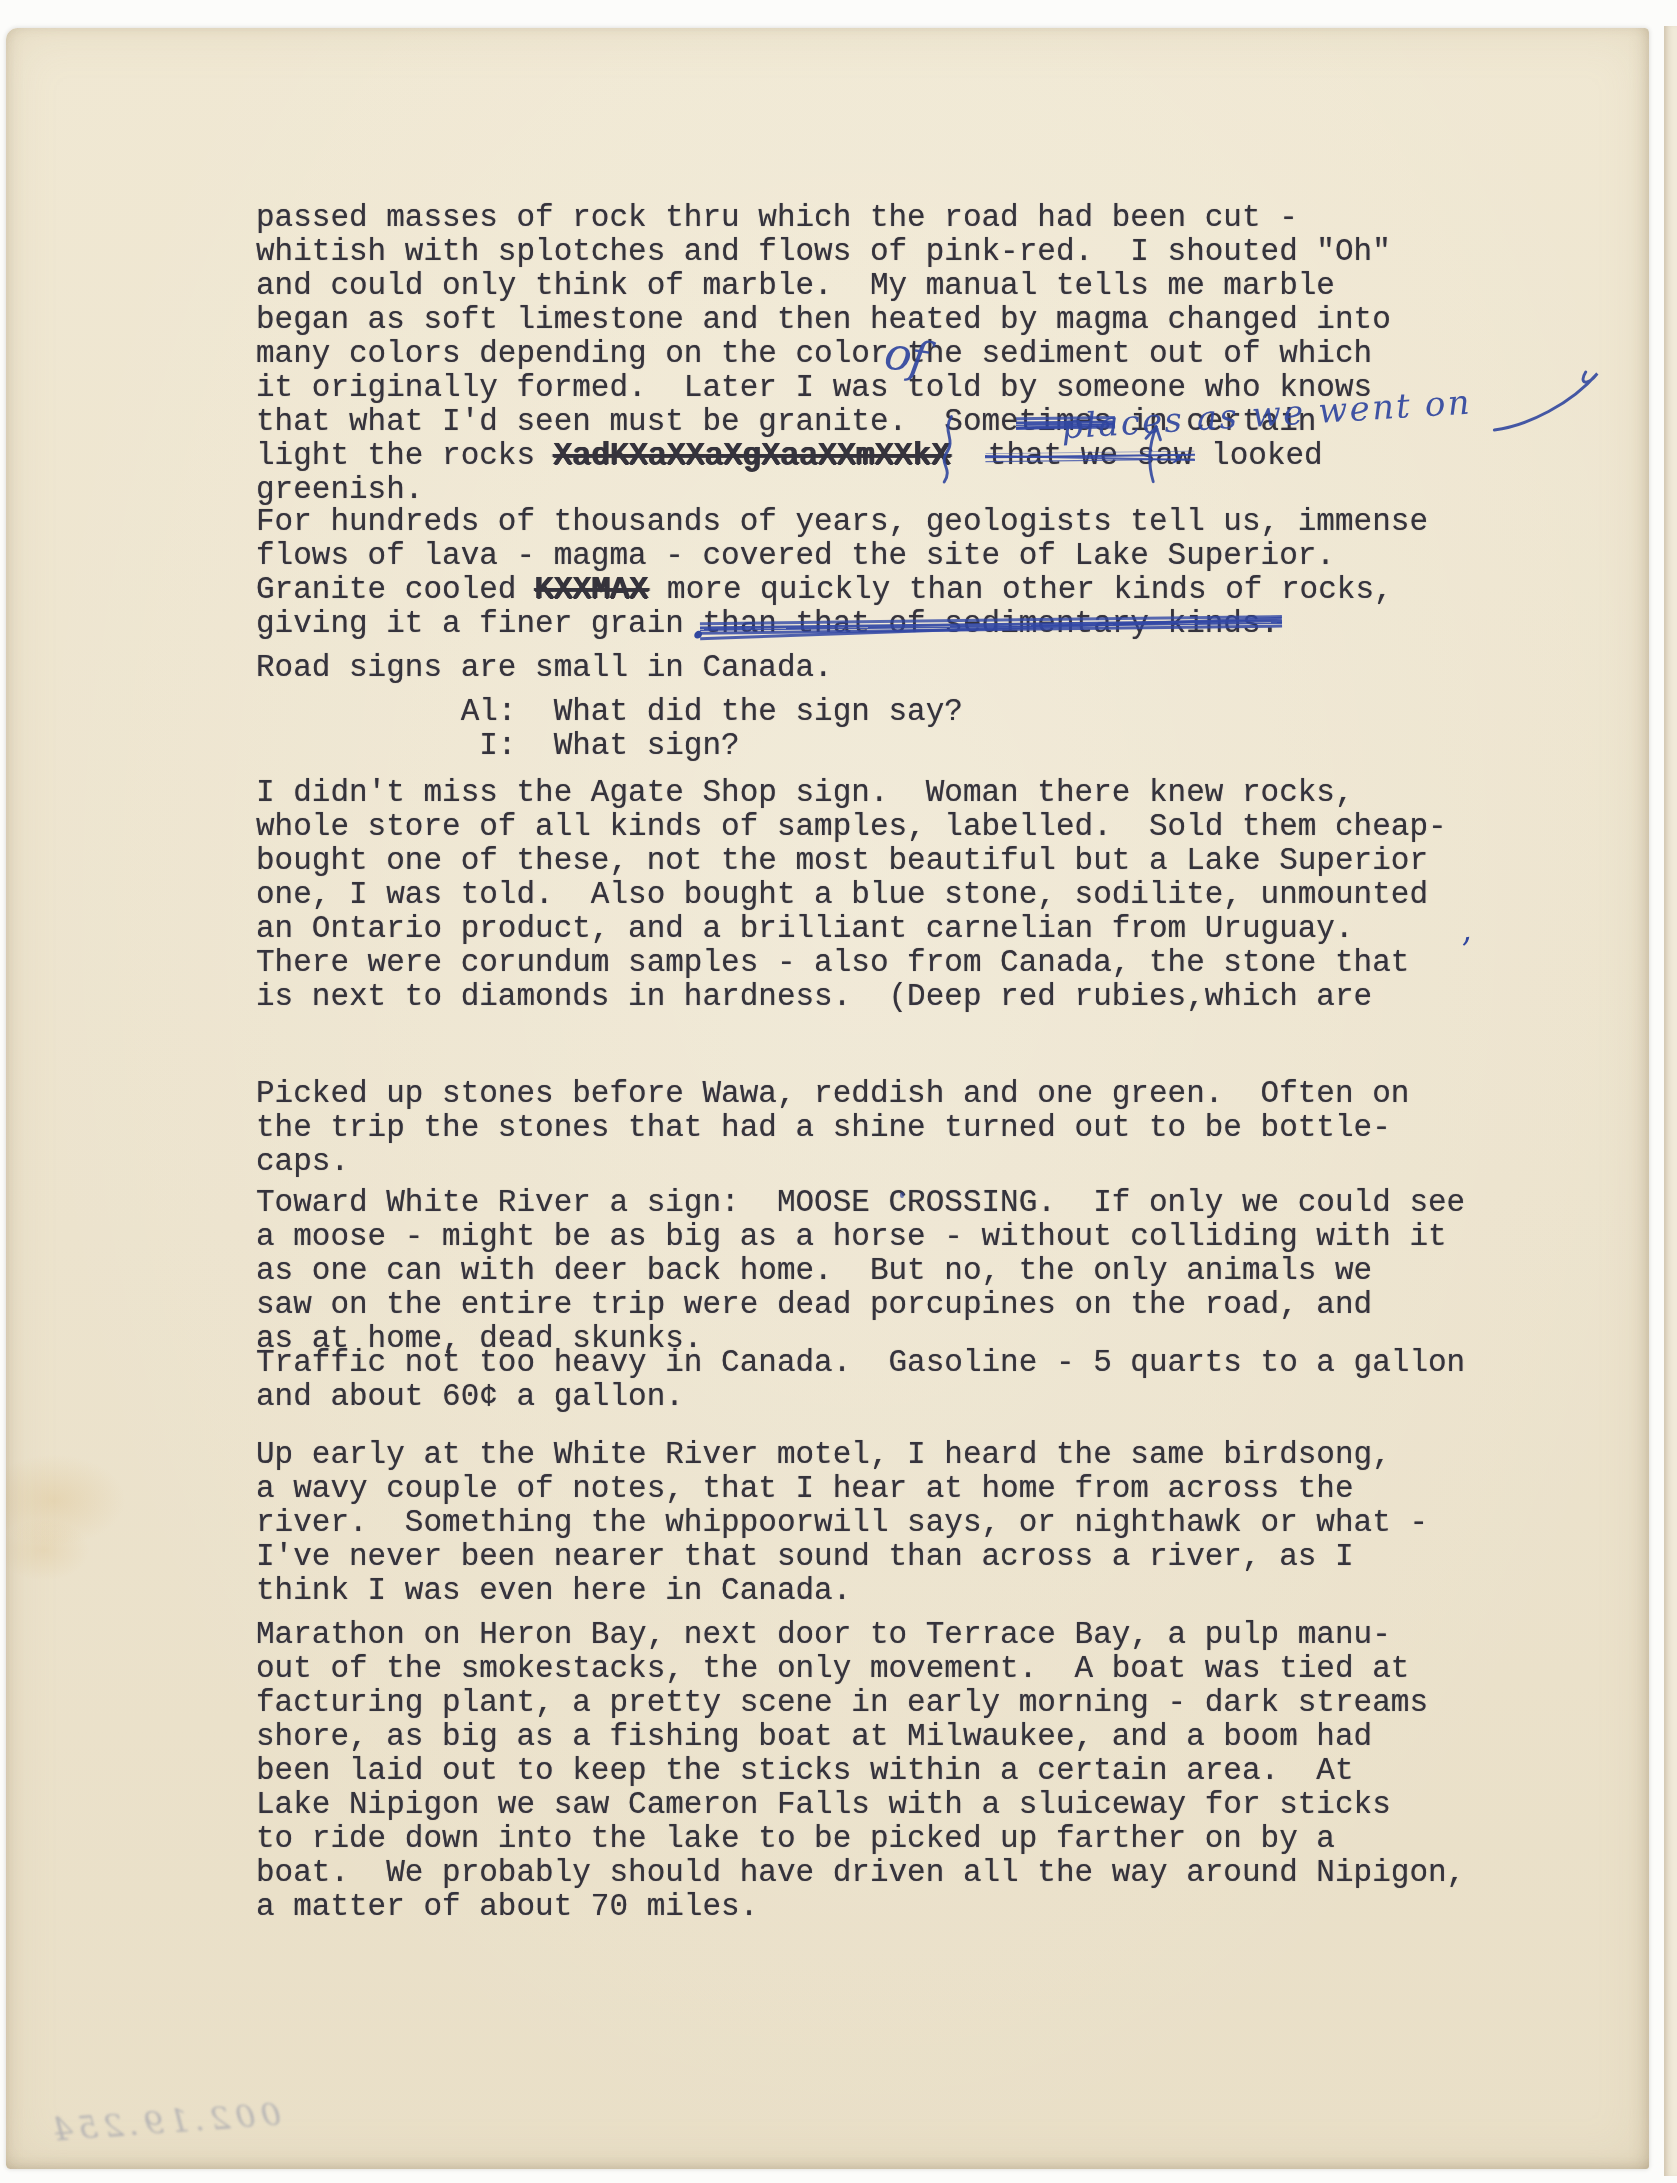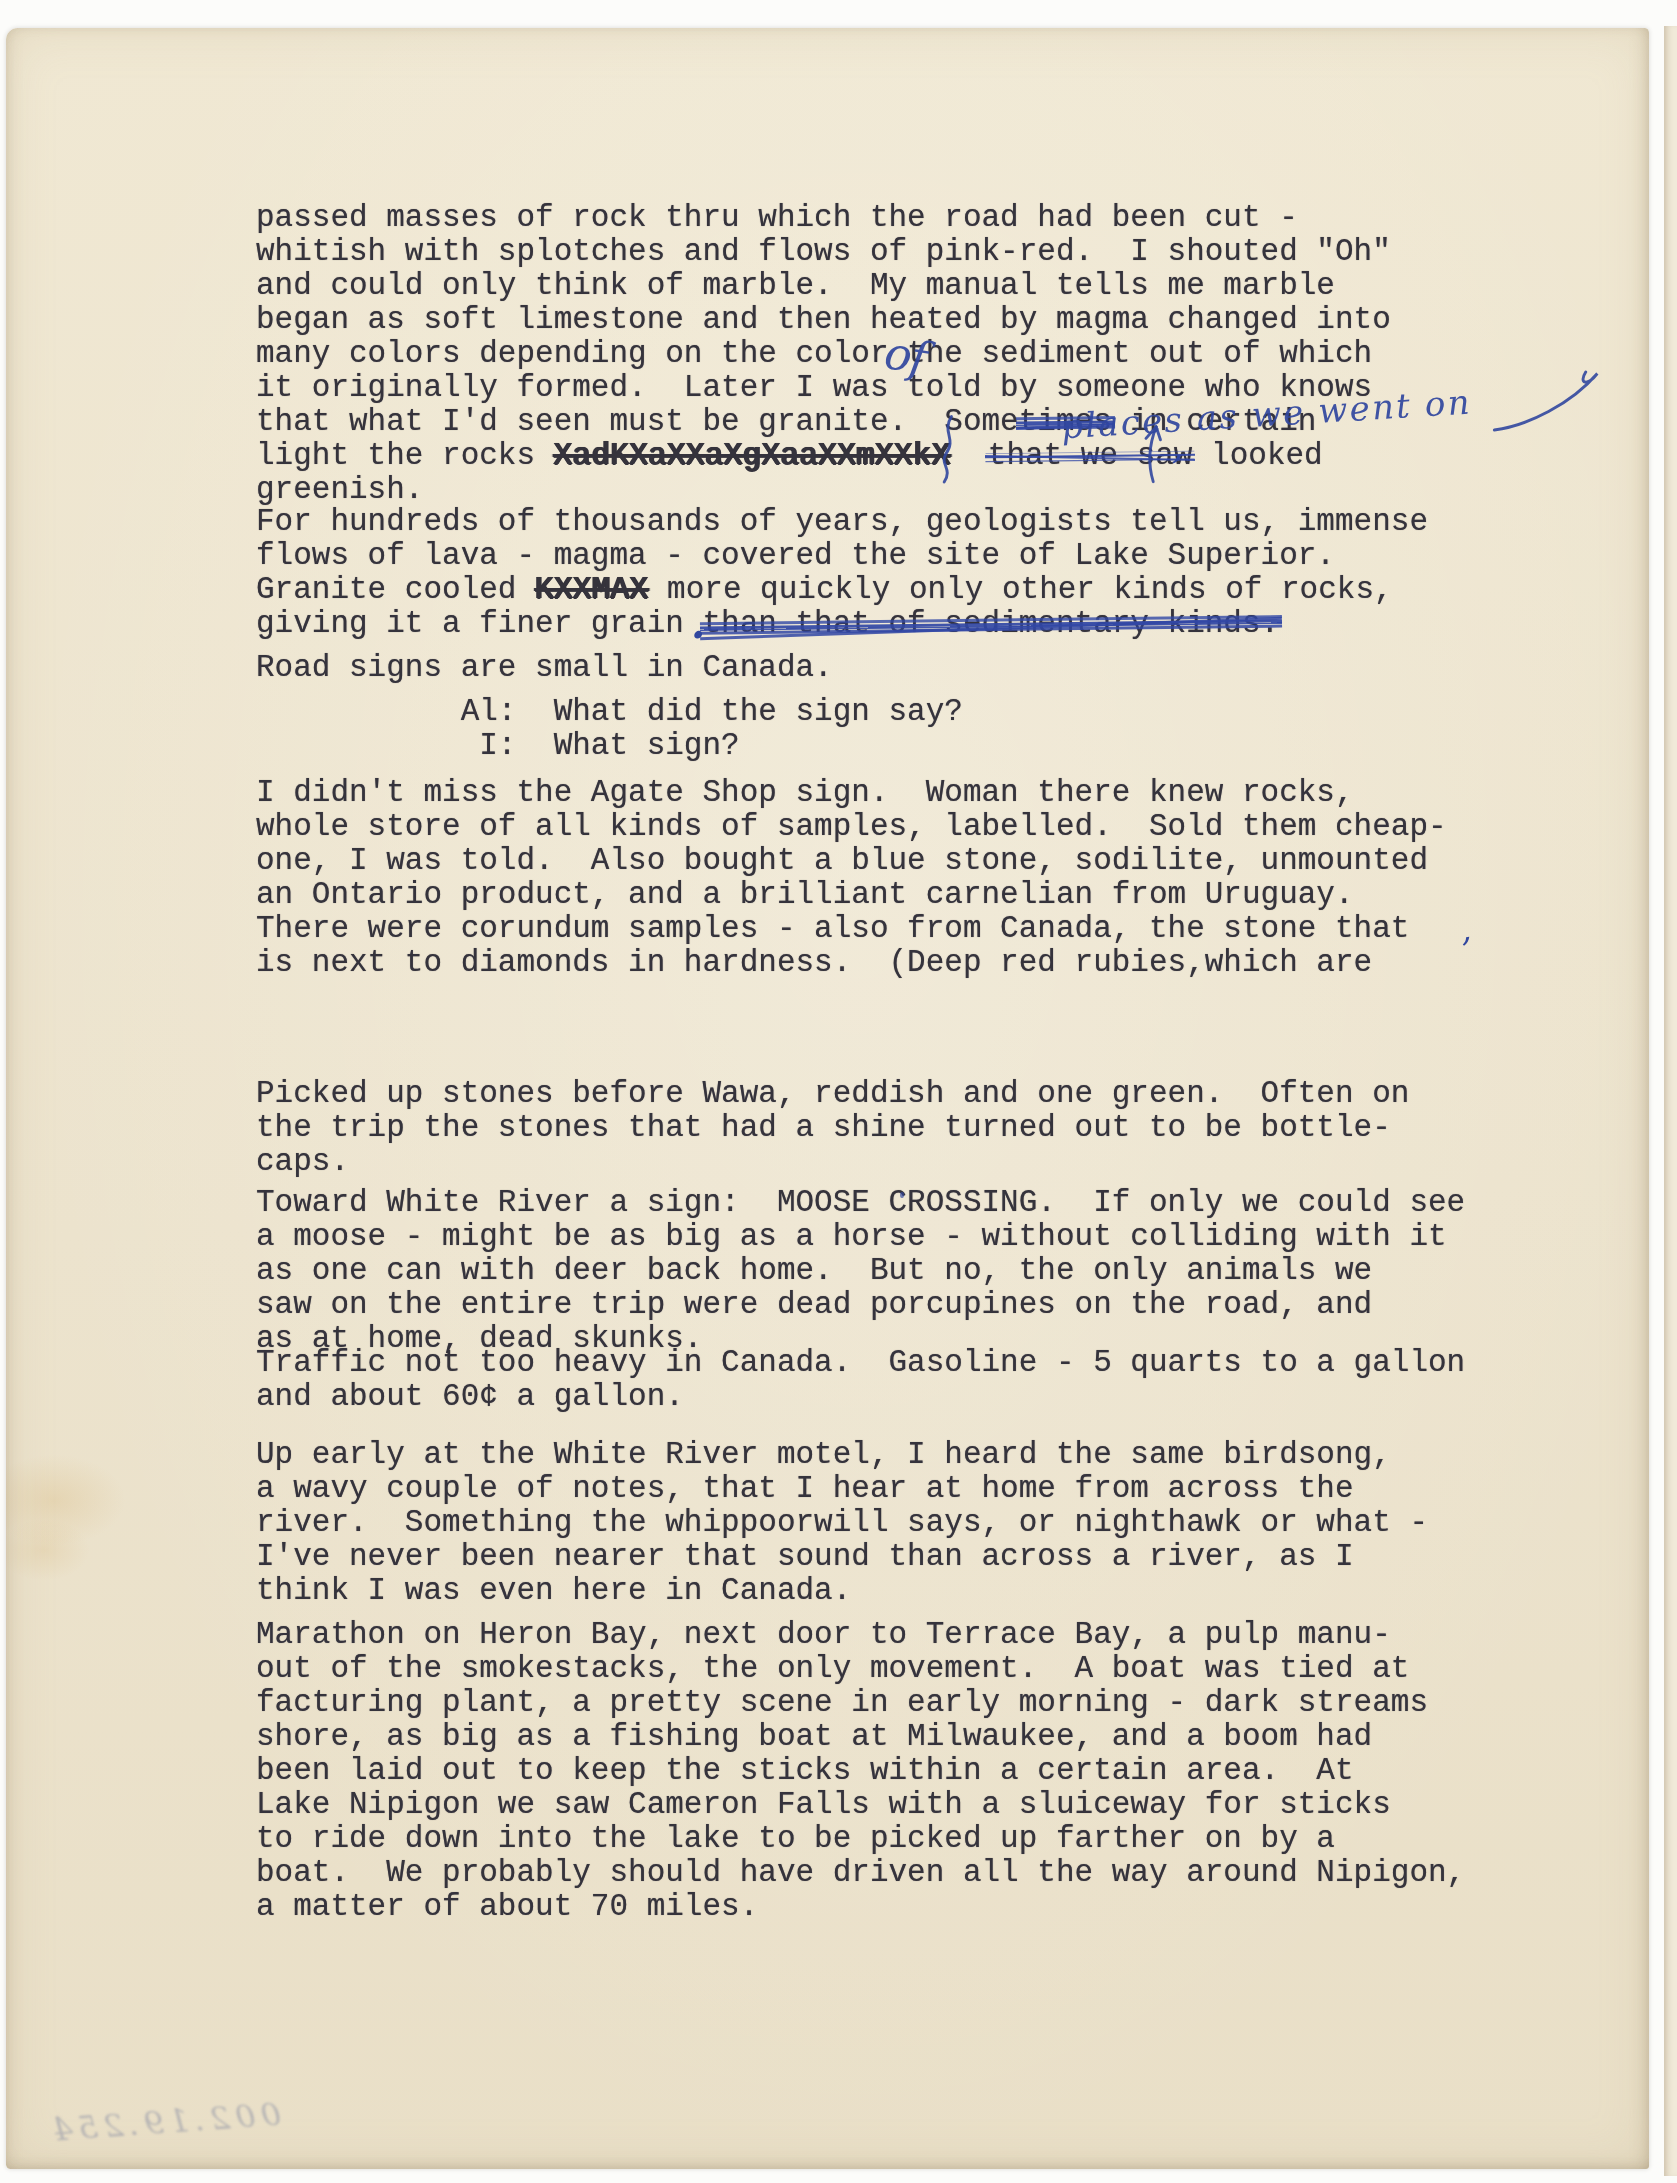--- a/index.html
+++ b/index.html
@@ -113,36 +113,37 @@
       <div class="tline">many colors depending on the color the sediment out of which</div>
       <div class="tline">it originally formed.  Later I was told by someone who knows</div>
       <div class="tline"><span>that what I'd seen must be granite.  Some</span><span class="bluestrike heavy">times</span><span> in certain</span></div>
       <div class="tline"><span>light the rocks </span><span class="overstrike">XadKXaXXaXgXaaXXmXXkX</span><span>  </span><span class="bluestrike">that we saw</span><span> looked</span></div>
       <div class="tline">greenish.</div>
     </div>
 
     <div class="para" style="top:505px">
       <div class="tline">For hundreds of thousands of years, geologists tell us, immense</div>
       <div class="tline">flows of lava - magma - covered the site of Lake Superior.</div>
-      <div class="tline"><span>Granite cooled </span><span class="overstrike">KXXMAX</span><span> more quickly only other kinds of rocks,</span></div>
+      <div class="tline"><span>Granite cooled </span><span class="overstrike">KXXMAX</span><span> more quickly than other kinds of rocks,</span></div>
       <div class="tline"><span>giving it a finer grain</span><span> </span><span class="bluestrike heavy">than that of sedimentary kinds.</span></div>
     </div>
 
     <div class="para" style="top:651px">
       <div class="tline">Road signs are small in Canada.</div>
     </div>
 
     <div class="para" style="top:695px">
       <div class="tline">           Al:  What did the sign say?</div>
       <div class="tline">            I:  What sign?</div>
     </div>
 
     <div class="para" style="top:776px">
       <div class="tline">I didn't miss the Agate Shop sign.  Woman there knew rocks,</div>
       <div class="tline">whole store of all kinds of samples, labelled.  Sold them cheap-</div>
+      <div class="tline">bought one of these, not the most beautiful but a Lake Superior</div>
       <div class="tline">one, I was told.  Also bought a blue stone, sodilite, unmounted</div>
       <div class="tline">an Ontario product, and a brilliant carnelian from Uruguay.</div>
       <div class="tline">There were corundum samples - also from Canada, the stone that</div>
       <div class="tline">is next to diamonds in hardness.  (Deep red rubies,which are</div>
     </div>
 
     <div class="para" style="top:1077px">
       <div class="tline">Picked up stones before Wawa, reddish and one green.  Often on</div>
       <div class="tline">the trip the stones that had a shine turned out to be bottle-</div>
       <div class="tline">caps.</div>

